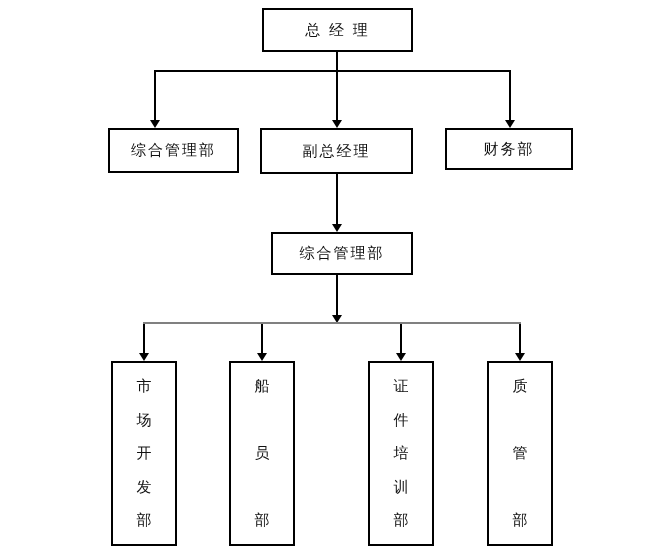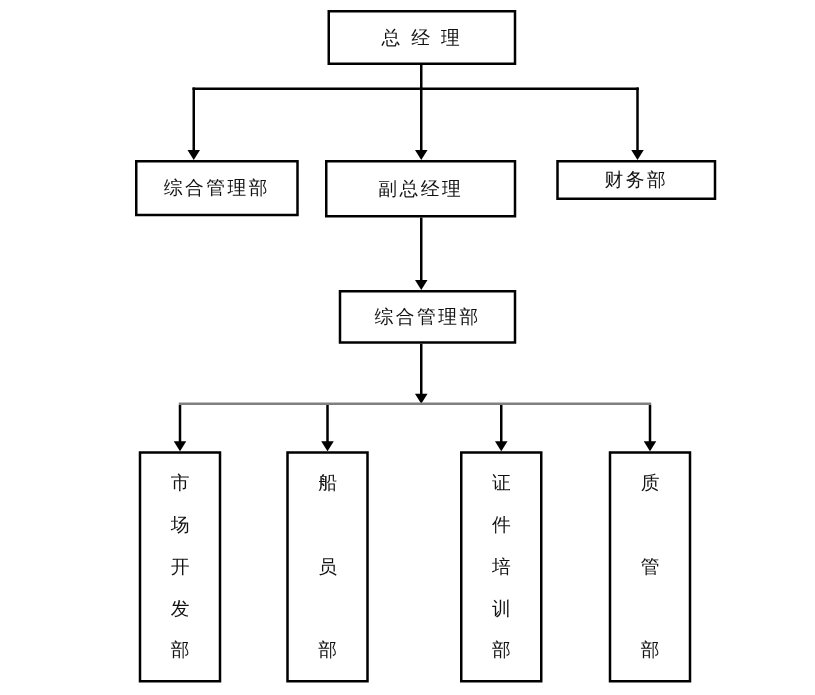--- a/index.html
+++ b/index.html
@@ -37,21 +37,21 @@
     position: absolute;
     width: 0; height: 0;
     border-left: 5px solid transparent;
     border-right: 5px solid transparent;
     border-top: 8px solid #000000;
   }
   
   #n-gm       { left: 262px; top:   8px; width: 151px; height: 44px; }
   #n-zonghe   { left:  89px; top: 128px; width: 131px; height: 45px; margin-left: 19px; }
   #n-fuzong   { left: 260px; top: 128px; width: 153px; height: 46px; }
-  #n-caiwu    { left: 445px; top: 128px; width: 128px; height: 32px; }
+  #n-caiwu    { left: 445px; top: 128px; width: 128px; height: 42px; }
   #n-zhuli    { left: 271px; top: 232px; width: 142px; height: 43px; }
   #n-shichang { left: 111px; top: 361px; width: 66px; height: 185px; }
   #n-chuanyuan{ left: 229px; top: 361px; width: 66px; height: 185px; }
   #n-zhengjian{ left: 368px; top: 361px; width: 66px; height: 185px; }
   #n-zhiguan  { left: 487px; top: 361px; width: 66px; height: 185px; }
 </style>
 </head>
 <body>
 
 <div id="canvas">

